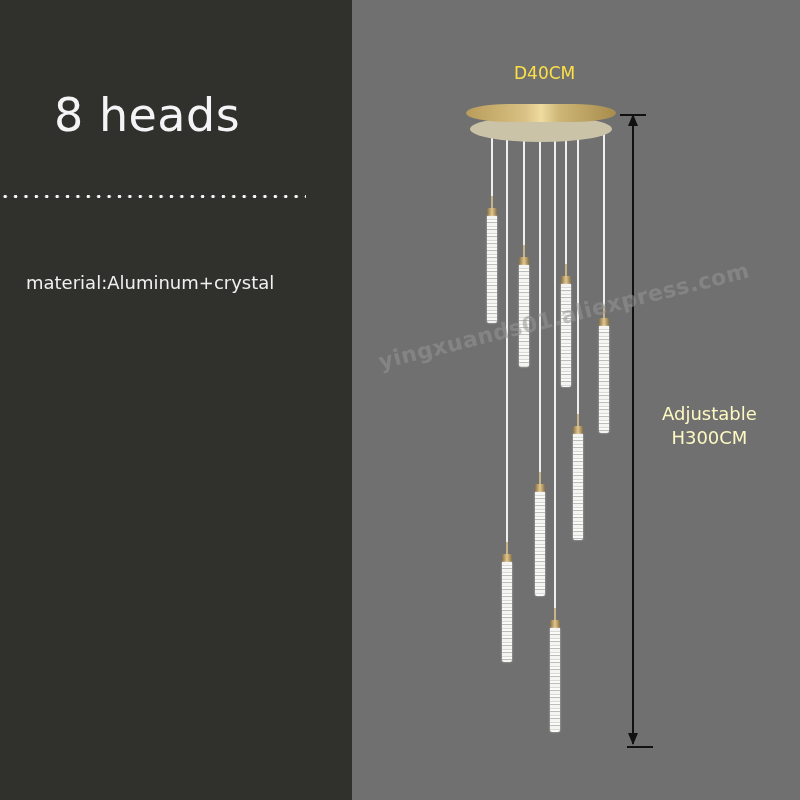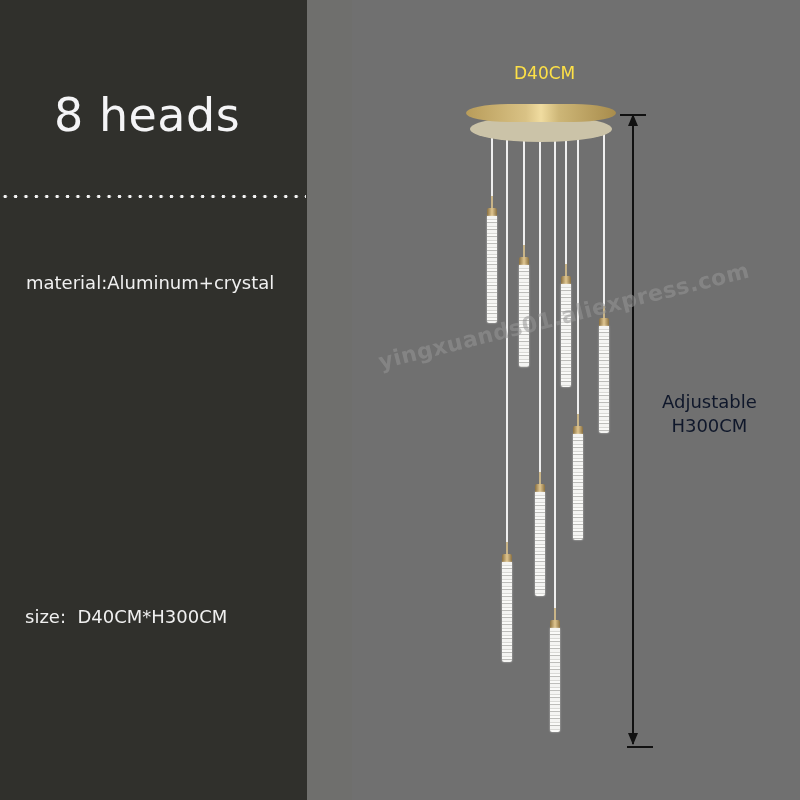--- a/index.html
+++ b/index.html
@@ -1,25 +1,25 @@
 <!DOCTYPE html>
 <html><head>
 <meta charset="utf-8">
 <style>
   html, body { margin:0; padding:0; }
   body { width:800px; height:800px; position:relative; overflow:hidden; font-family:"DejaVu Sans", sans-serif; background:#6f6f6d; }
-  .left-panel { position:absolute; left:0; top:0; width:307px; height:800px; background:#30302c; }
+  .left-panel { position:absolute; left:0; top:0; width:352px; height:800px; background:#30302c; }
   .right-panel { position:absolute; left:352px; top:0; width:448px; height:800px; background:#707070; }
   .title { position:absolute; left:54px; top:88px; font-size:46px; color:#f4f4f6; font-weight:500; letter-spacing:0.5px; }
   .dots { position:absolute; left:0; top:194px; width:306px; height:5px;
     background-image: radial-gradient(circle, #f2f2f2 1.7px, transparent 2px);
     background-size:10.4px 5px; background-repeat:repeat-x; }
   .spec { position:absolute; color:#f0f0f0; font-size:18px; white-space:pre; }
   .label-top { position:absolute; left:514px; top:63px; font-size:17px; color:#fde047; }
-  .label-right { position:absolute; left:662px; top:390px; font-size:18px; color:#0f172a; text-align:center; line-height:24px; }
+  .label-right { position:absolute; left:662px; top:402px; font-size:18px; color:#fef9c3; text-align:center; line-height:24px; }
   .watermark { position:absolute; left:376px; top:350px; font-size:22px; font-weight:bold; color:rgba(150,150,150,0.55);
     transform:rotate(-14deg); transform-origin:left top; white-space:nowrap; letter-spacing:0.5px; }
   .canopy { position:absolute; left:466px; top:106px; width:150px; height:32px; border-radius:75px/16px;
     background:linear-gradient(90deg,#b89c5a 0%,#d9c285 40%,#f0dca0 50%,#cdb677 62%,#a88c4c 100%); }
   .canopy-under { position:absolute; left:470px; top:116px; width:142px; height:26px; border-radius:71px/13px; background:#cbc3a8; }
   .cord { position:absolute; width:1.5px; background:#efefef; }
   .cap { position:absolute; width:10px; height:8px; background:linear-gradient(90deg,#8a7040,#e0c690,#8a7040); border-radius:2px 2px 0 0; }
   .stem { position:absolute; width:1.5px; height:12px; background:#c8b488; }
   .tube { position:absolute; width:10px; border-radius:0 0 2px 2px;
     background: repeating-linear-gradient(180deg,#f4f4f2 0 3px,#d9d9d6 3px 4px,#fafaf8 4px 6px,#bdbdba 6px 7px);
@@ -29,21 +29,20 @@
   .arrow-up { position:absolute; left:628px; top:114px; width:0; height:0; border-left:5px solid transparent; border-right:5px solid transparent; border-bottom:12px solid #111; }
   .arrow-down { position:absolute; left:628px; top:733px; width:0; height:0; border-left:5px solid transparent; border-right:5px solid transparent; border-top:12px solid #111; }
 </style>
 </head>
 <body>
 
 <div class="left-panel">
   <div class="title">8 heads</div>
   <div class="dots"></div>
   <div class="spec" style="left:26px;top:272px;">material:Aluminum+crystal</div>
-  <div class="spec" style="left:25px;top:606px;">size:  D40CM*H300CM</div>
 </div>
 
 <div class="right-panel"></div>
 
 <div class="label-top">D40CM</div>
 
 <div class="cord" style="left:491px;top:128px;height:84px;"></div>
 <div class="cord" style="left:506px;top:134px;height:424px;"></div>
 <div class="cord" style="left:523px;top:128px;height:133px;"></div>
 <div class="cord" style="left:539px;top:134px;height:354px;"></div>

